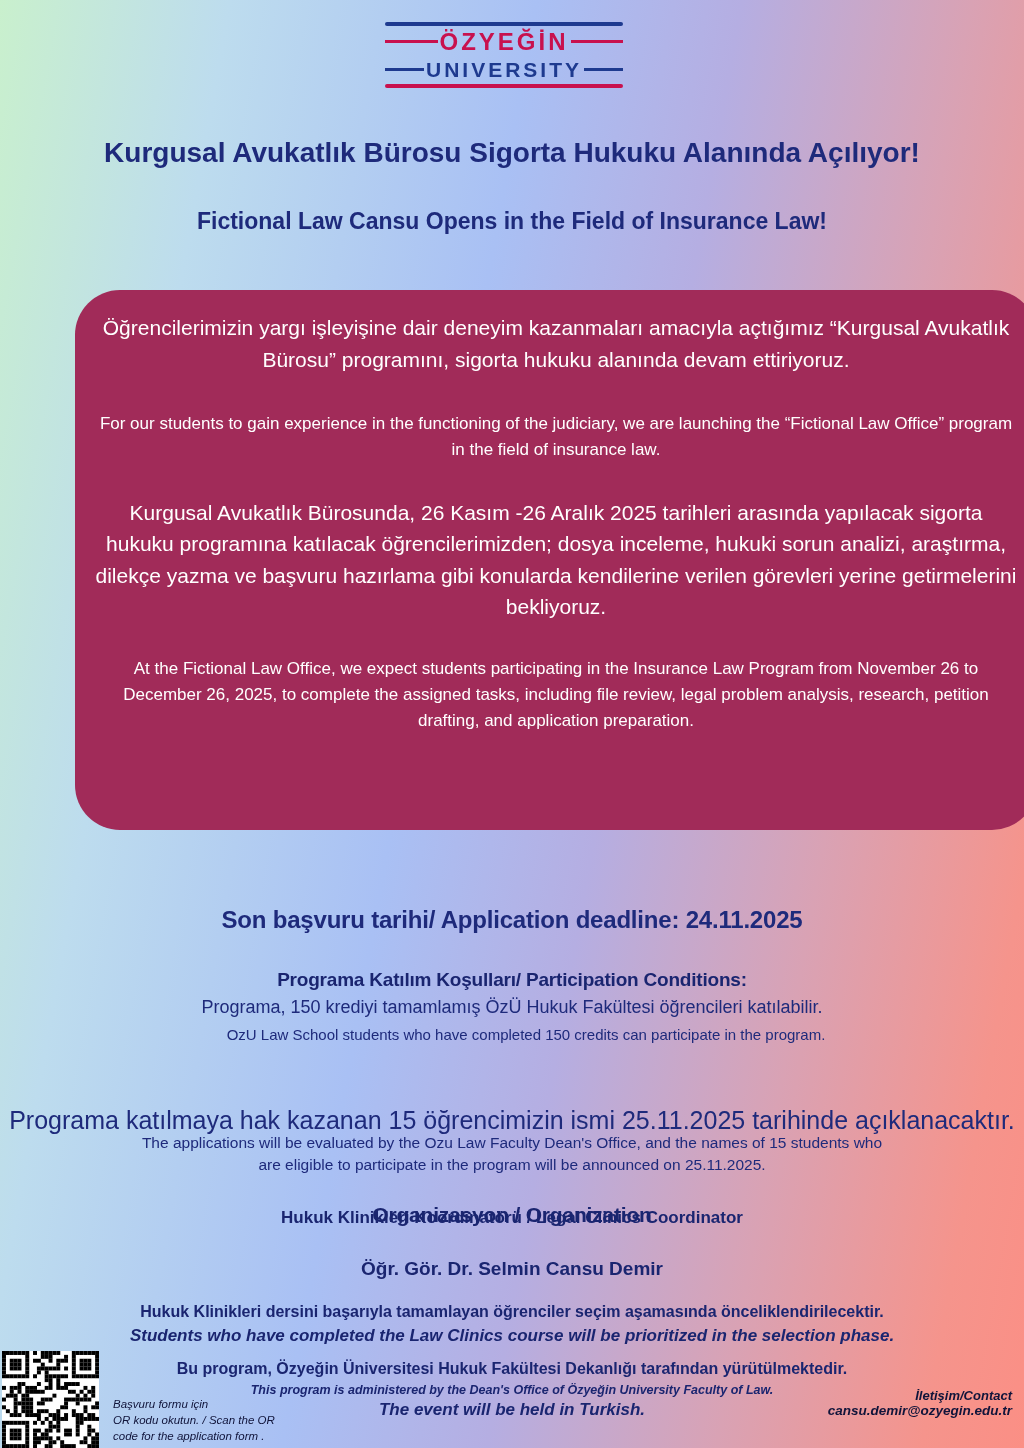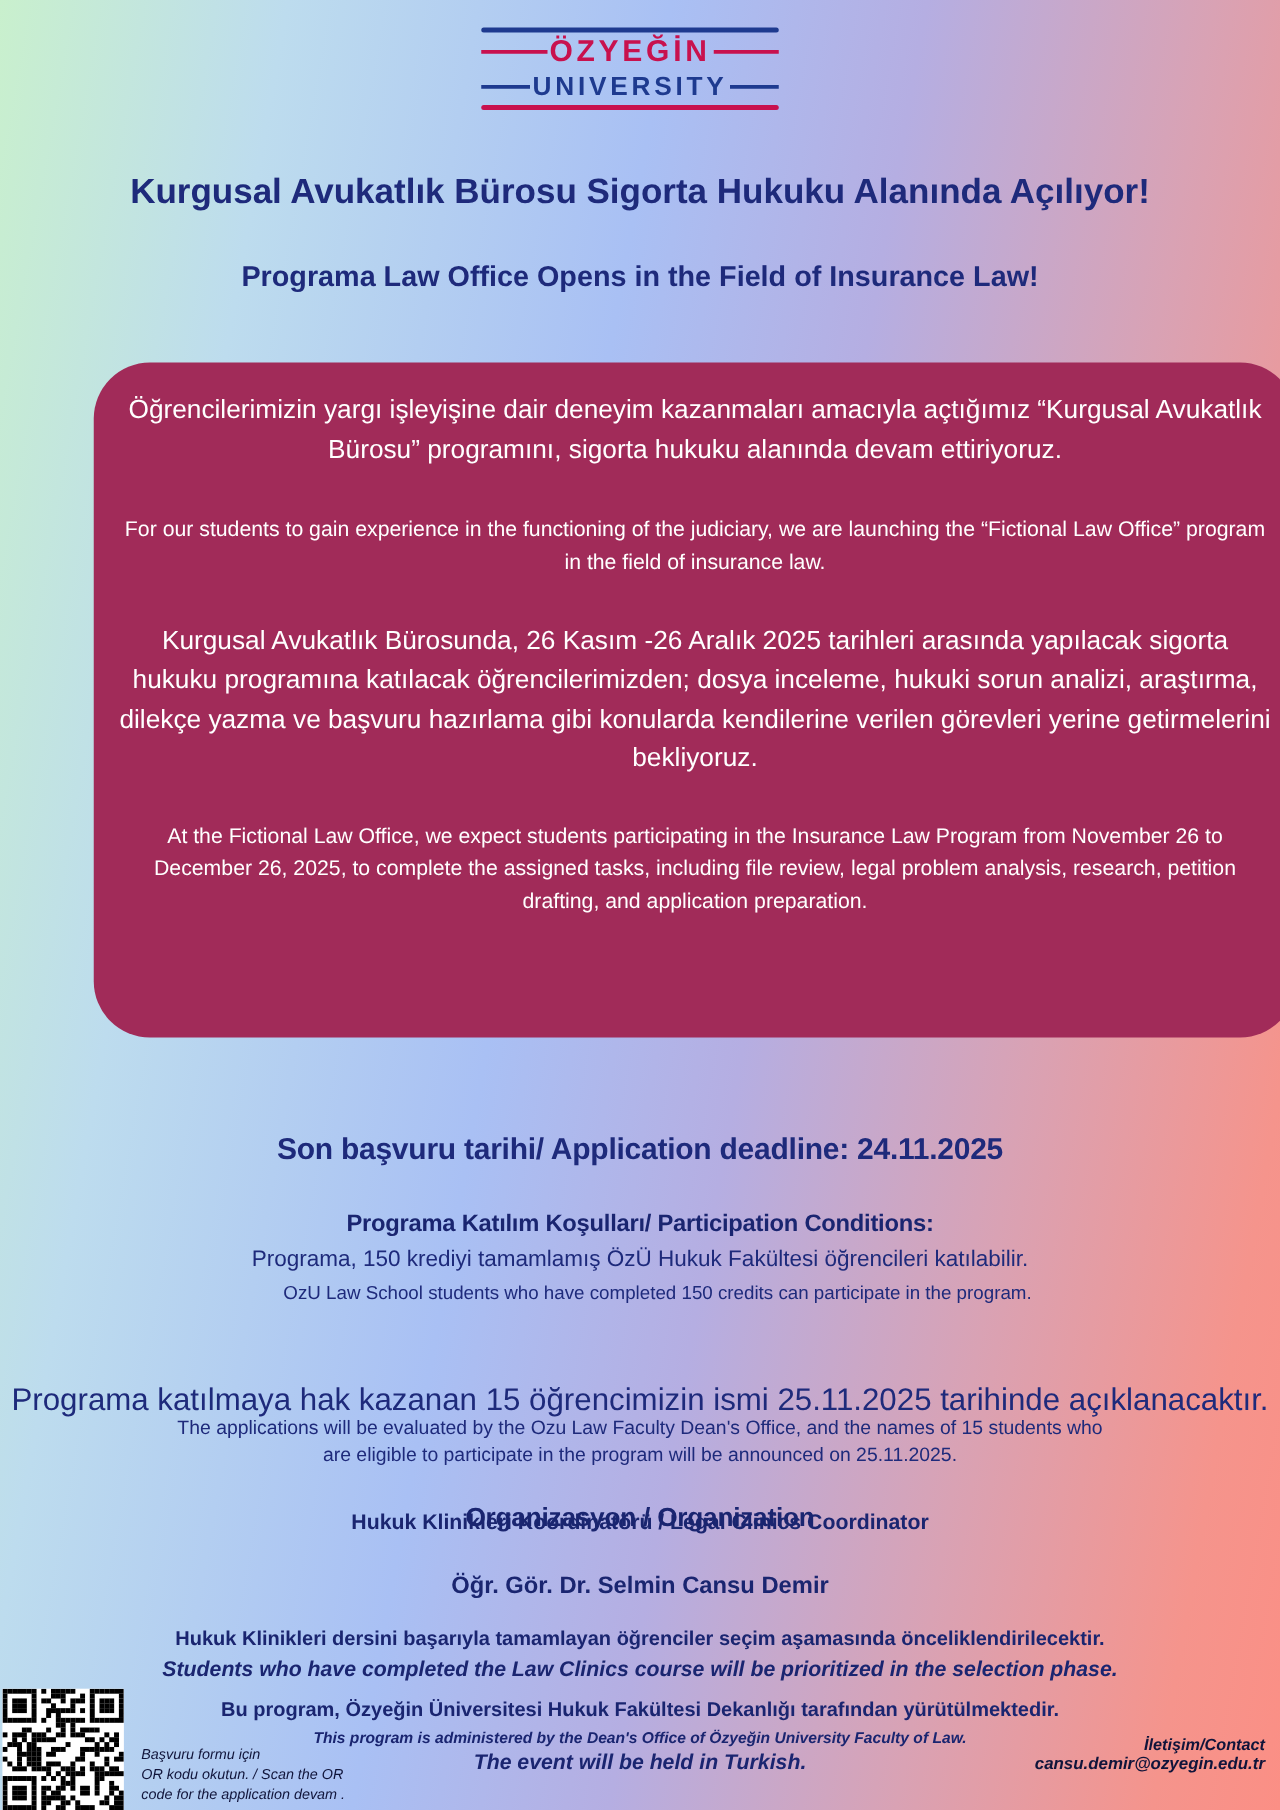--- a/index.html
+++ b/index.html
@@ -167,21 +167,21 @@
       <div class="logo-row">
         <span class="side navy-line"></span>
         <span class="logo-word word-navy">UNIVERSITY</span>
         <span class="side navy-line"></span>
       </div>
       <div class="logo-rule rule-crimson"></div>
     </div>
   </div>
 
   <div class="abs title-tr">Kurgusal Avukatlık Bürosu Sigorta Hukuku Alanında Açılıyor!</div>
-  <div class="abs title-en">Programa Law Office Opens in the Field of Insurance Law!</div>
+  <div class="abs title-en">Fictional Law Cansu Opens in the Field of Insurance Law!</div>
 
   <div class="info-box">
     <p class="p-tr">Öğrencilerimizin yargı işleyişine dair deneyim kazanmaları amacıyla açtığımız “Kurgusal Avukatlık Bürosu” programını, sigorta hukuku alanında devam ettiriyoruz.</p>
     <div class="gap-sm"></div>
     <p class="p-en">For our students to gain experience in the functioning of the judiciary, we are launching the “Fictional Law Office” program in the field of insurance law.</p>
     <div class="gap-md"></div>
     <p class="p-tr">Kurgusal Avukatlık Bürosunda, 26 Kasım -26 Aralık 2025 tarihleri arasında yapılacak sigorta hukuku programına katılacak öğrencilerimizden; dosya inceleme, hukuki sorun analizi, araştırma, dilekçe yazma ve başvuru hazırlama gibi konularda kendilerine verilen görevleri yerine getirmelerini bekliyoruz.</p>
     <div class="gap-md"></div>
     <p class="p-en">At the Fictional Law Office, we expect students participating in the Insurance Law Program from November 26 to December 26, 2025, to complete the assigned tasks, including file review, legal problem analysis, research, petition drafting, and application preparation.</p>
   </div>
@@ -518,21 +518,21 @@
         <rect x="17" y="24" width="1.02" height="1.02" fill="#000"></rect>
         <rect x="18" y="24" width="1.02" height="1.02" fill="#000"></rect>
         <rect x="22" y="24" width="1.02" height="1.02" fill="#000"></rect>
         <rect x="23" y="24" width="1.02" height="1.02" fill="#000"></rect>
         <rect x="24" y="24" width="1.02" height="1.02" fill="#000"></rect>
       </svg>
   </div>
   <div class="qr-note">
     <div>Başvuru formu için</div>
     <div>OR kodu okutun. / Scan the OR</div>
-    <div>code for the application devam .</div>
+    <div>code for the application form .</div>
   </div>
 
   <div class="contact">
     <div class="label">İletişim/Contact</div>
     <div class="email">cansu.demir@ozyegin.edu.tr</div>
   </div>
 
 </div>
 
 </body></html>

